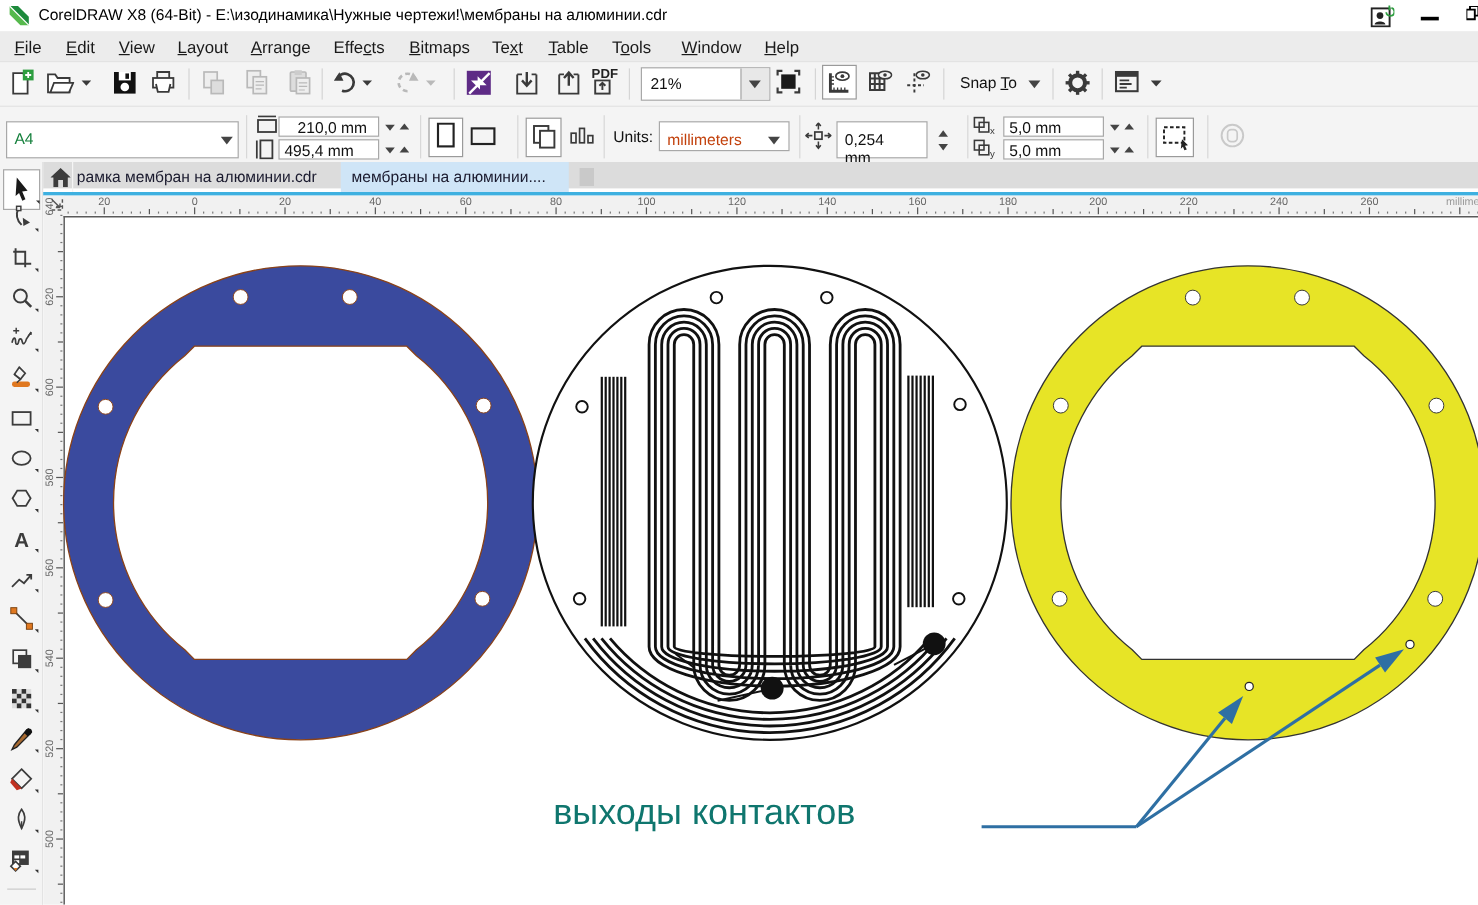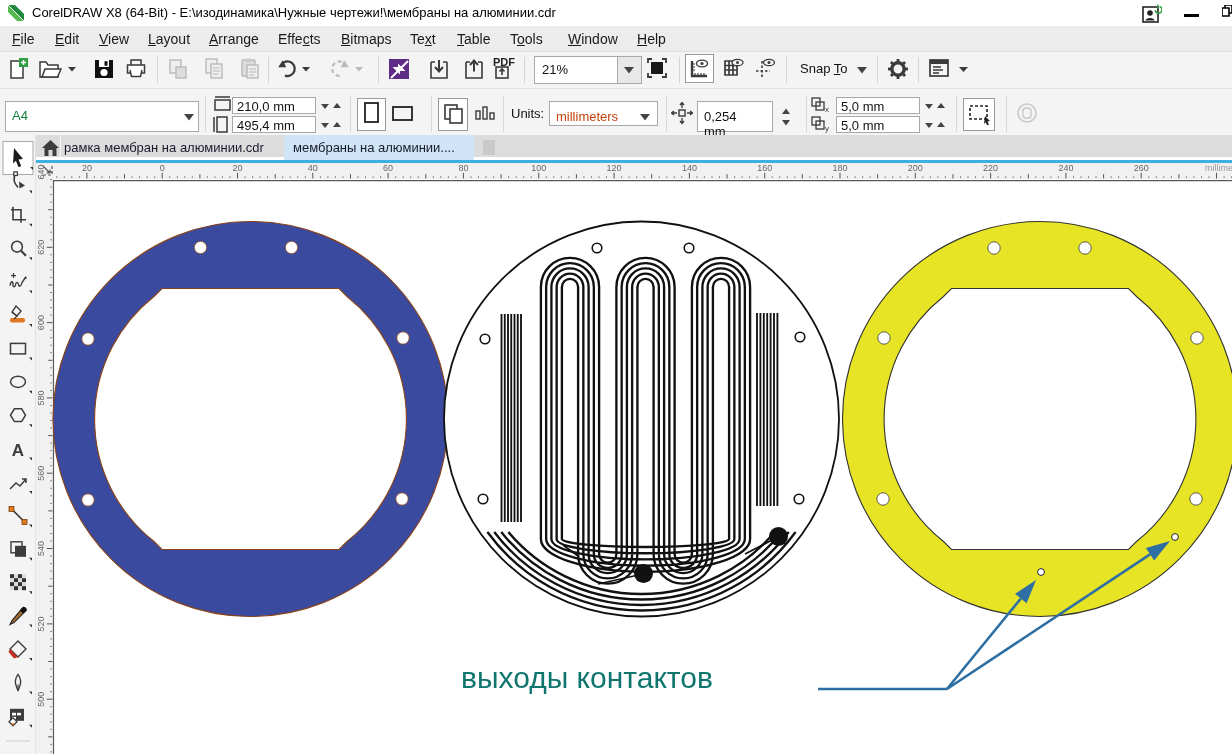--- a/index.html
+++ b/index.html
@@ -183,21 +183,21 @@
     <path d="M 2 2 L 12 2 L 7 8.5 Z" fill="#444"></path>
   </svg>
 <svg style="position:absolute;left:213px;top:96px" width="20" height="18" viewBox="0 0 20 18">
     <rect x="2" y="4" width="15" height="10" fill="none" stroke="#3a3a3a" stroke-width="1.5"></rect>
     <path d="M 2 1 h 15" stroke="#3a3a3a" stroke-width="1.5"></path>
   </svg>
 <svg style="position:absolute;left:213px;top:115px" width="20" height="18" viewBox="0 0 20 18">
     <rect x="4" y="2" width="10" height="15" fill="none" stroke="#3a3a3a" stroke-width="1.5"></rect>
     <path d="M 1 2 v 15" stroke="#3a3a3a" stroke-width="1.5"></path>
   </svg>
-<div style="position:absolute;left:232px;top:97px;width:84px;height:17px;background:#fff;border:1px solid #a8a8a8;font-size:13px;color:#111;padding:0 0 0 4px;line-height:17px">210,0 mm</div>
+<div style="position:absolute;left:232px;top:97px;width:84px;height:17px;background:#fff;border:1px solid #a8a8a8;font-size:13px;color:#111;padding:0 0 0 15px;line-height:17px">210,0 mm</div>
 <svg style="position:absolute;left:318px;top:98px" width="26" height="16" viewBox="0 0 26 16">
     <path d="M 3 6 L 11 6 L 7 11 Z" fill="#444"></path>
     <path d="M 15 10 L 23 10 L 19 5 Z" fill="#444"></path>
   </svg>
 <div style="position:absolute;left:232px;top:116px;width:84px;height:17px;background:#fff;border:1px solid #a8a8a8;font-size:13px;color:#111;padding:0 0 0 4px;line-height:17px">495,4 mm</div>
 <svg style="position:absolute;left:318px;top:117px" width="26" height="16" viewBox="0 0 26 16">
     <path d="M 3 6 L 11 6 L 7 11 Z" fill="#444"></path>
     <path d="M 15 10 L 23 10 L 19 5 Z" fill="#444"></path>
   </svg>
 <div style="position:absolute;left:357px;top:98px;width:29px;height:33px;background:#fff;border:1px solid #9a9a9a"></div>

